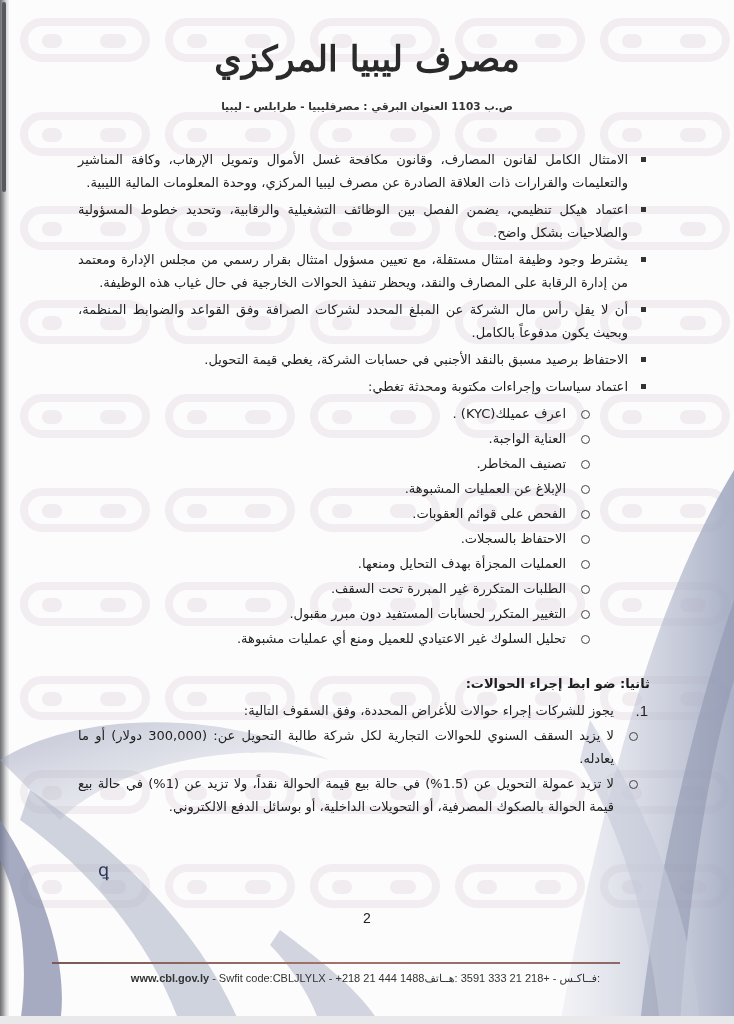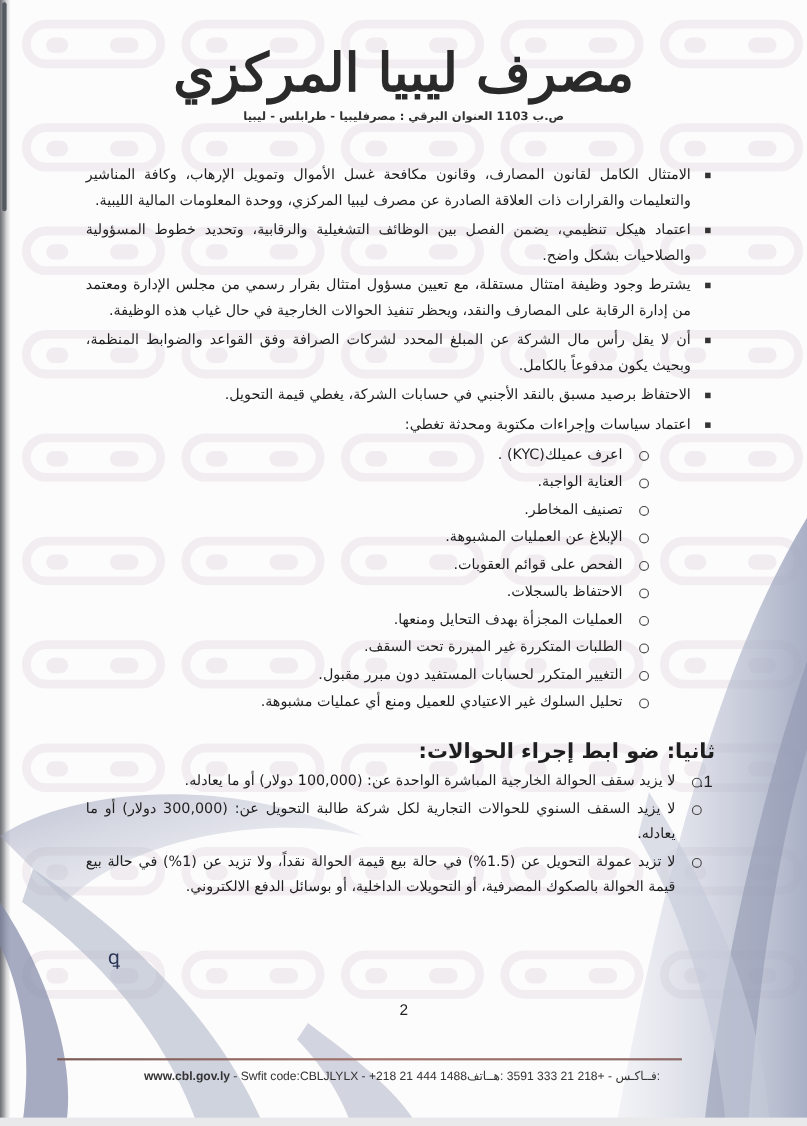--- a/index.html
+++ b/index.html
@@ -25,21 +25,21 @@
   .wm::before, .wm::after {
     content:""; position:absolute; top:8px; width:20px; height:14px; background:#f0ecef; border-radius:7px;
   }
   .wm::before { left:14px; }
   .wm::after { right:16px; width:26px; }
   
   .swoosh { position:absolute; pointer-events:none; }
   
   .logo {
     position:absolute; left:0; right:0; top:38px; text-align:center;
-    font-family: "DejaVu Serif", serif; font-size:48px; font-weight:bold; color:#2a2a2a;
+    font-family: "DejaVu Serif", serif; font-size:35px; font-weight:bold; color:#2a2a2a;
     letter-spacing:1px;
   }
   .address {
     position:absolute; left:0; right:0; top:100px; text-align:center;
     font-size:10.5px; font-weight:bold; color:#333;
   }
   
   .content {
     position:absolute; left:78px; width:572px; top:148px;
     direction:rtl; text-align:justify; font-size:13px; line-height:23px;
@@ -50,21 +50,21 @@
   .bullet .mark {
     position:absolute; right:4px; top:9px; width:5px; height:5px; background:#333;
   }
   .sub {
     position:relative; padding-right:84px; margin:0 0 2px 0;
   }
   .sub .ring {
     position:absolute; right:60px; top:8px; width:7px; height:7px; border:1px solid #444; border-radius:50%;
   }
   .section-title {
-    font-weight:bold; margin:22px 0 4px 0; font-size:19px;
+    font-weight:bold; margin:22px 0 4px 0; font-size:13px;
   }
   .numbered {
     position:relative; padding-right:36px; font-size:13px; margin-bottom:2px;
   }
   .numbered .num { position:absolute; right:2px; top:0; font-family:"Liberation Sans", sans-serif; font-size:15px; }
   .sub2 { position:relative; padding-right:36px; margin:0 0 2px 0; }
   .sub2 .ring { position:absolute; right:12px; top:8px; width:7px; height:7px; border:1px solid #444; border-radius:50%; }
   .signature {
     position:absolute; left:98px; top:857px; font-size:18px; color:#2b3555; font-family:"DejaVu Serif", serif;
   }
@@ -182,22 +182,22 @@
   <div class="sub"><span class="ring"></span><span>الاحتفاظ بالسجلات.</span></div>
 
   <div class="sub"><span class="ring"></span><span>العمليات المجزأة بهدف التحايل ومنعها.</span></div>
   <div class="sub"><span class="ring"></span><span>الطلبات المتكررة غير المبررة تحت السقف.</span></div>
   <div class="sub"><span class="ring"></span><span>التغيير المتكرر لحسابات المستفيد دون مبرر مقبول.</span></div>
   <div class="sub"><span class="ring"></span><span>تحليل السلوك غير الاعتيادي للعميل ومنع أي عمليات مشبوهة.</span></div>
 
   <div class="section-title">ثانيا: ضو ابط إجراء الحوالات:</div>
   <div class="numbered">
     <span class="num">1.</span>
+    <span>يجوز للشركات إجراء حوالات للأغراض المحددة، وفق السقوف التالية:</span>
   </div>
-  <div class="sub2"><span class="ring"></span><span>لا يزيد سقف الحوالة الخارجية المباشرة الواحدة عن: (100,000 دولار) أو ما يعادله.</span></div>
   <div class="sub2"><span class="ring"></span><span>لا يزيد السقف السنوي للحوالات التجارية لكل شركة طالبة التحويل عن: (300,000 دولار) أو ما يعادله.</span></div>
   <div class="sub2"><span class="ring"></span><span>لا تزيد عمولة التحويل عن (1.5%) في حالة بيع قيمة الحوالة نقداً، ولا تزيد عن (1%) في حالة بيع قيمة الحوالة بالصكوك المصرفية، أو التحويلات الداخلية، أو بوسائل الدفع الالكتروني.</span></div>
 </div>
 
 <div class="signature">ꝗ</div>
 
 <div class="page-number">2</div>
 <div class="footer-line"></div>
 <div class="footer">
   <span class="url">www.cbl.gov.ly</span><span> - Swfit code:CBLJLYLX - </span><span>+218 21 444 1488</span><span class="ar"> :فــاكـس - </span><span>+218 21 333 3591</span><span class="ar"> :هــاتف</span>

